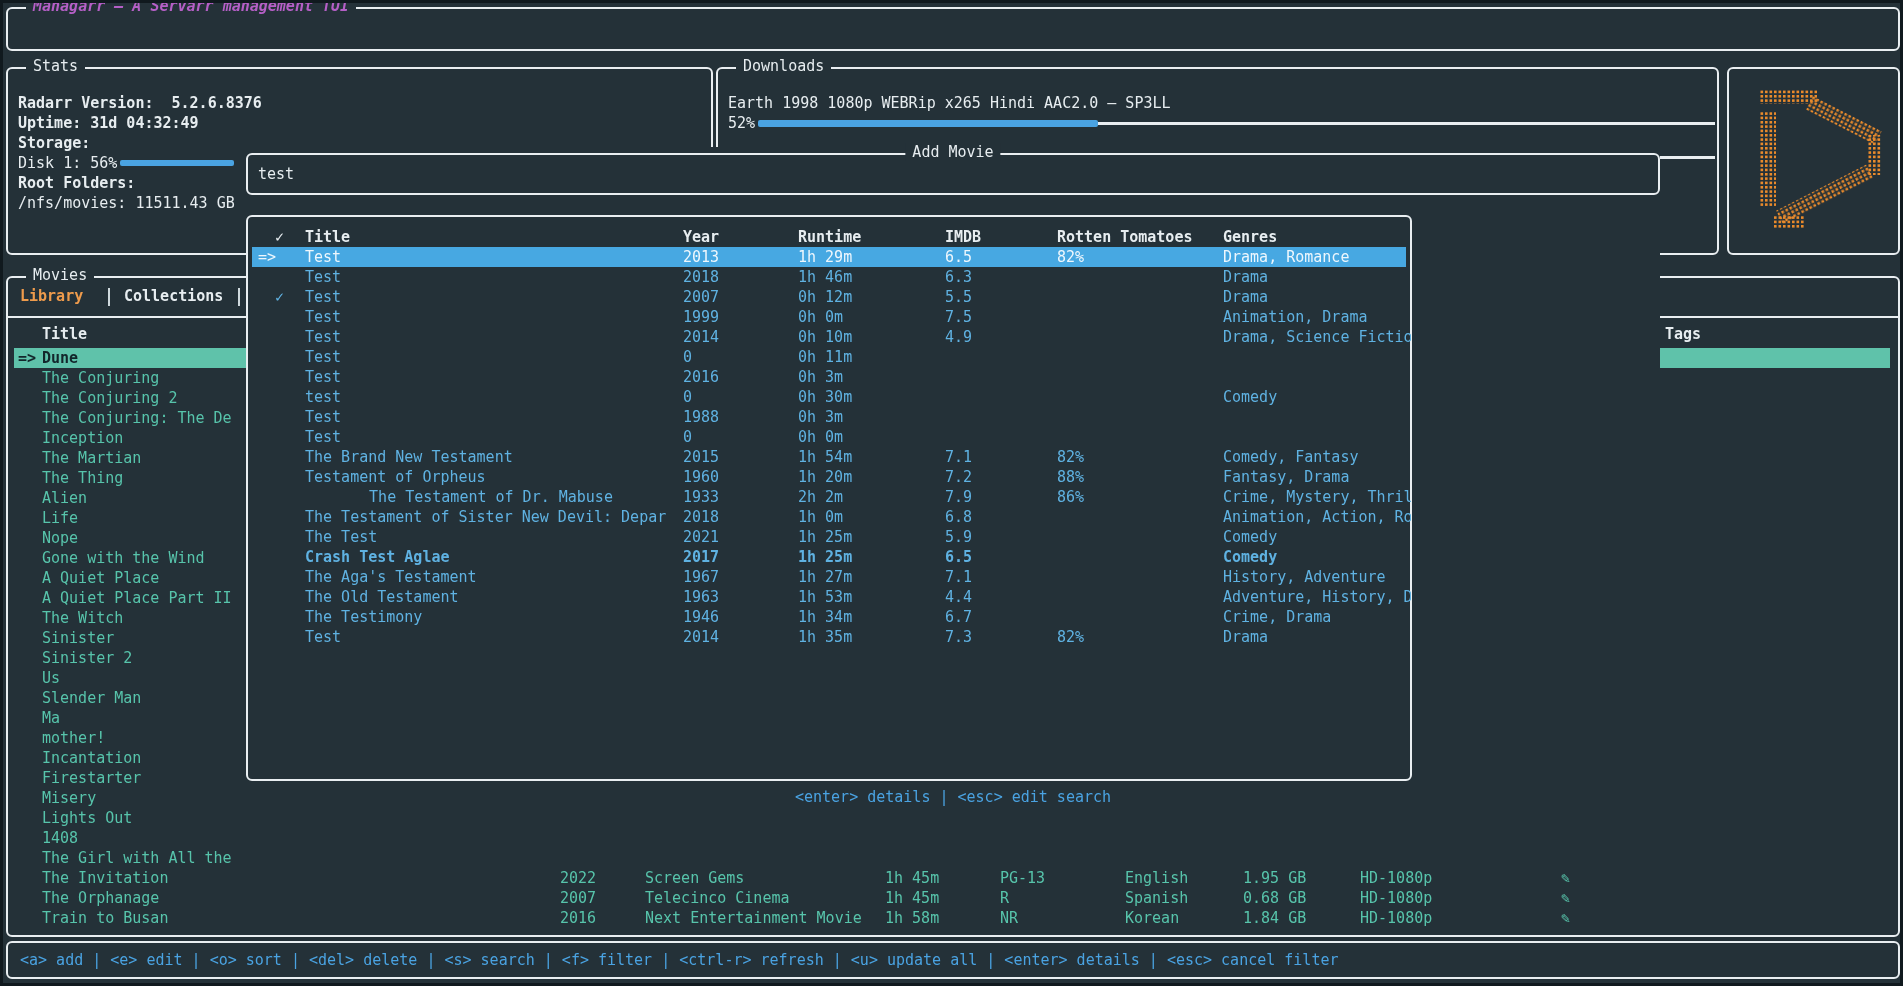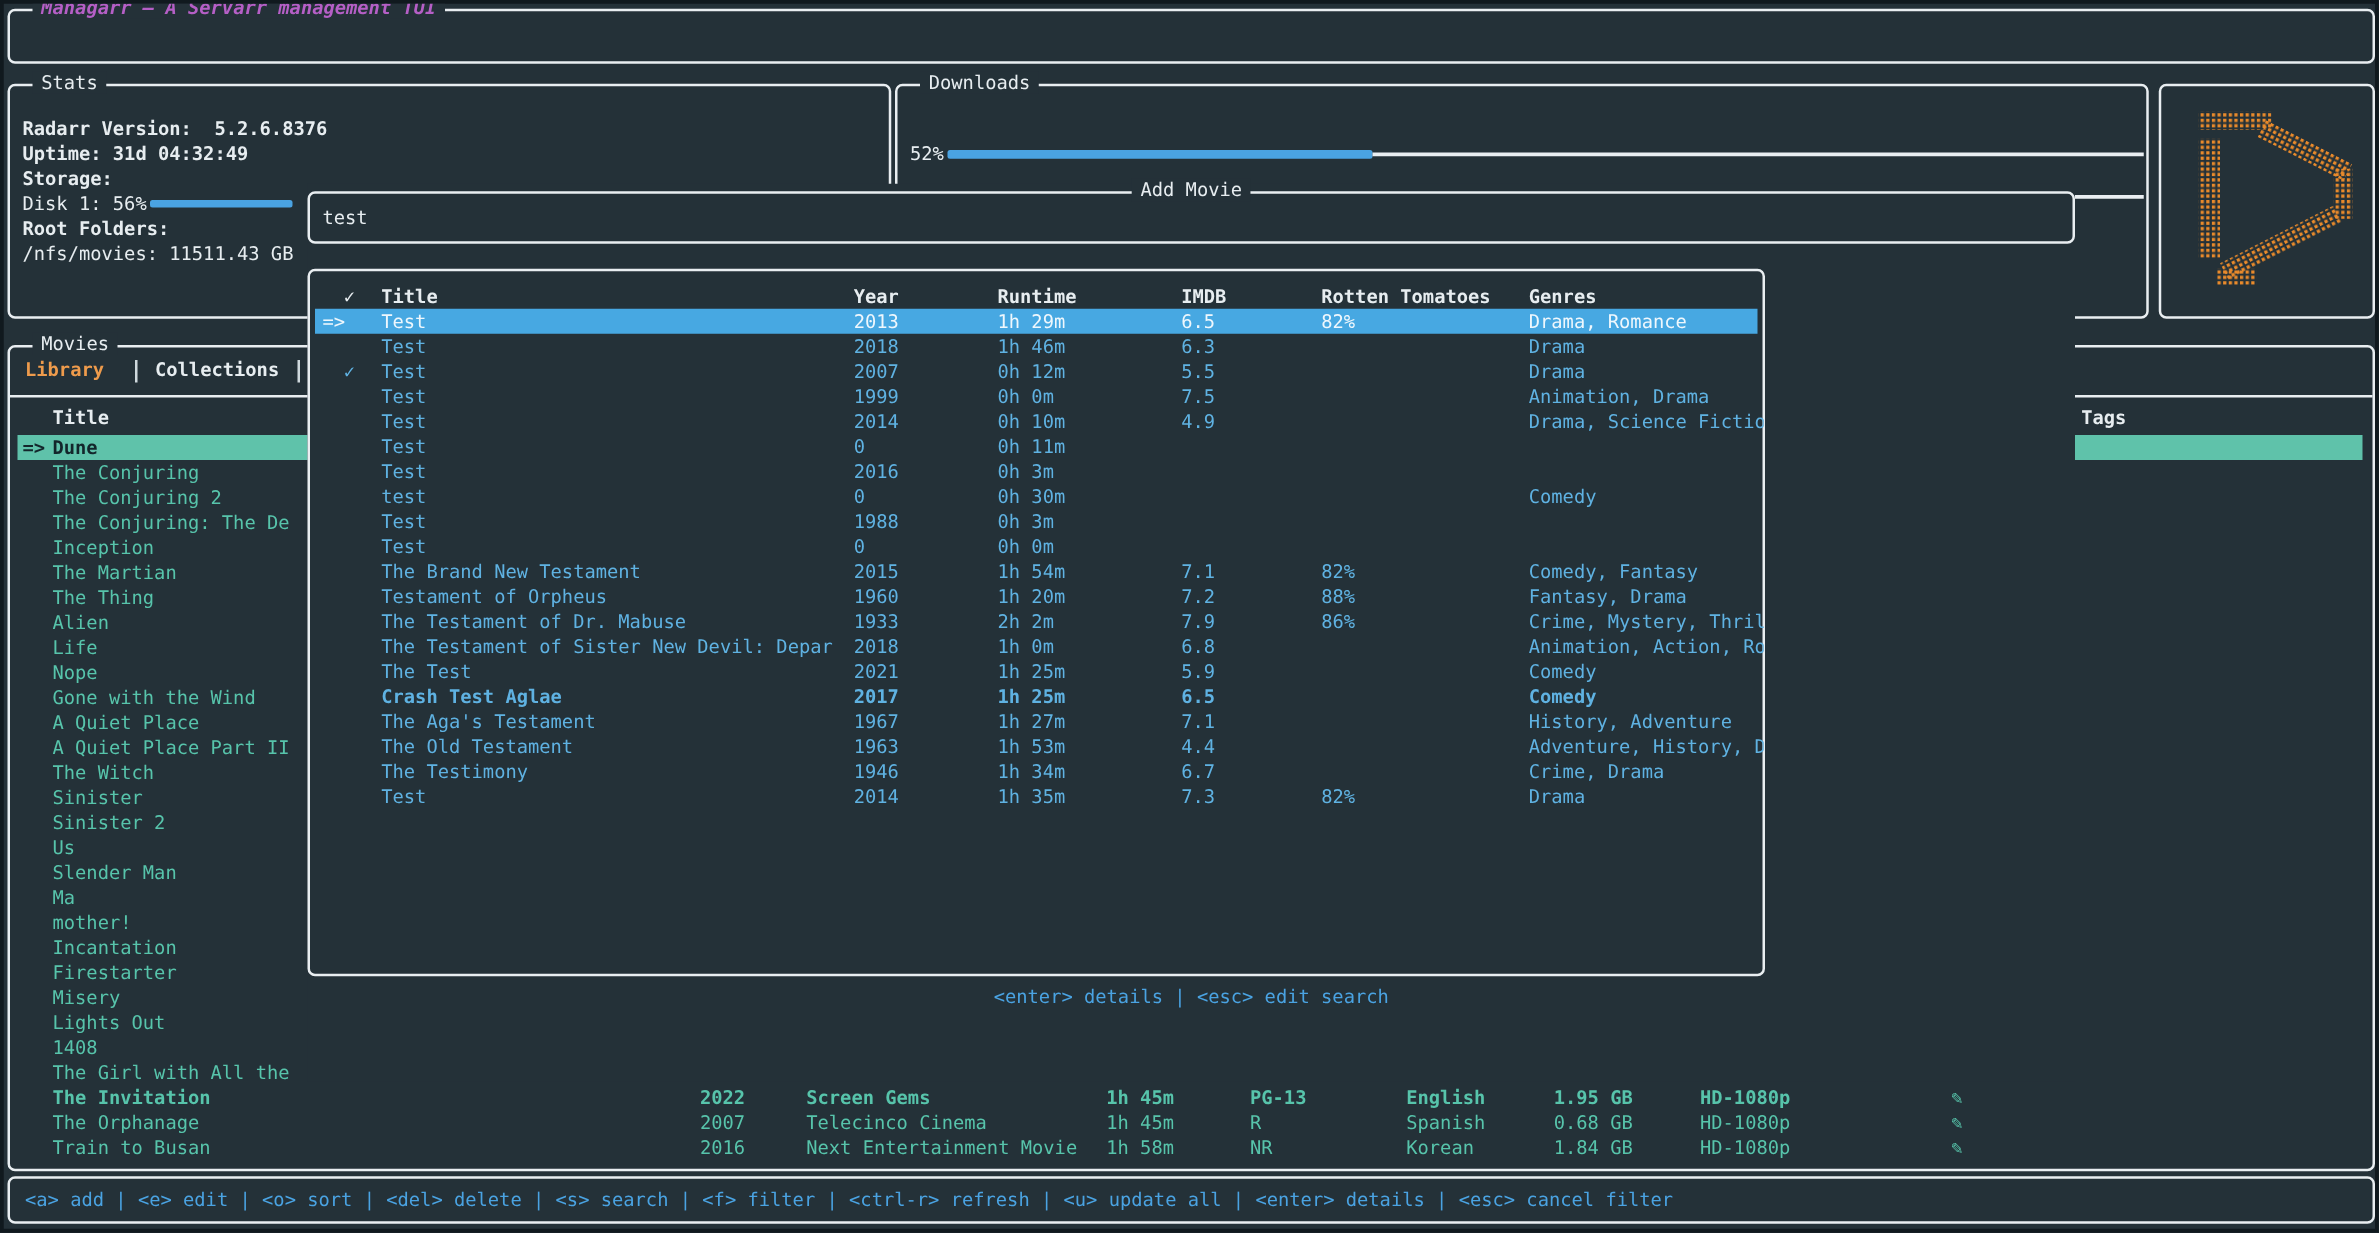--- a/index.html
+++ b/index.html
@@ -64,20 +64,21 @@
     <div class="line white-b pre" style="left:10px;top:44px;">Uptime: 31d 04:32:49</div>
     <div class="line white-b pre" style="left:10px;top:64px;">Storage:</div>
     <div class="line pre" style="left:10px;top:84px;">Disk 1: 56%</div>
     <div class="gauge-fill" style="left:112px;top:91px;width:114px;height:6px;"></div>
     <div class="line white-b pre" style="left:10px;top:104px;">Root Folders:</div>
     <div class="line pre" style="left:10px;top:124px;">/nfs/movies: 11511.43 GB</div>
   </div>
 
   <div class="box" style="left:713px;top:64px;width:1003px;height:188px;">
     <span class="box-title">Downloads</span>
+    <div class="line pre" style="left:10px;top:24px;">Earth 1998 1080p WEBRip x265 Hindi AAC2.0 – SP3LL</div>
     <div class="line pre" style="left:10px;top:44px;">52%</div>
     <div class="gauge-fill" style="left:40px;top:51px;width:340px;height:7px;"></div>
     <div class="gauge-rest" style="left:380px;top:53px;width:617px;height:3px;"></div>
 
     <div class="gauge-rest" style="left:40px;top:87px;width:957px;height:3px;"></div>
   </div>
 
   <div class="box" style="left:1724px;top:64px;width:173px;height:188px;">
     <svg width="169" height="184" viewBox="0 0 169 184">
       <defs>
@@ -185,21 +186,21 @@
         </div>
         <div class="lib-row" style="top: 530px;">
           <span class="cell lc-title">Lights Out</span>
         </div>
         <div class="lib-row" style="top: 550px;">
           <span class="cell lc-title">1408</span>
         </div>
         <div class="lib-row" style="top: 570px;">
           <span class="cell lc-title">The Girl with All the</span>
         </div>
-        <div class="lib-row" style="top: 590px; font-weight: bold;">
+        <div class="lib-row" style="top: 590px;">
           <span class="cell lc-title">The Invitation</span>
           <span class="cell lc-year">2022</span>
           <span class="cell lc-studio">Screen Gems</span>
           <span class="cell lc-runtime">1h 45m</span>
           <span class="cell lc-cert">PG-13</span>
           <span class="cell lc-lang">English</span>
           <span class="cell lc-size">1.95 GB</span>
           <span class="cell lc-qual">HD-1080p</span>
           <span class="cell lc-pen">✎</span>
         </div>
@@ -317,21 +318,21 @@
             <span class="cell mc-genres">Comedy, Fantasy</span>
           </div>
           <div class="mod-row" style="top: 250px;">
             <span class="cell mc-title">Testament of Orpheus</span>
             <span class="cell mc-year">1960</span>
             <span class="cell mc-runtime">1h 20m</span>
             <span class="cell mc-imdb">7.2</span>
             <span class="cell mc-rt">88%</span>
             <span class="cell mc-genres">Fantasy, Drama</span>
           </div>
-          <div class="mod-row" style="top: 270px;">
+          <div class="mod-row" style="top: 270px; text-align: center;">
             <span class="cell mc-title">The Testament of Dr. Mabuse</span>
             <span class="cell mc-year">1933</span>
             <span class="cell mc-runtime">2h 2m</span>
             <span class="cell mc-imdb">7.9</span>
             <span class="cell mc-rt">86%</span>
             <span class="cell mc-genres">Crime, Mystery, Thriller</span>
           </div>
           <div class="mod-row" style="top: 290px;">
             <span class="cell mc-title">The Testament of Sister New Devil: Depar</span>
             <span class="cell mc-year">2018</span>

